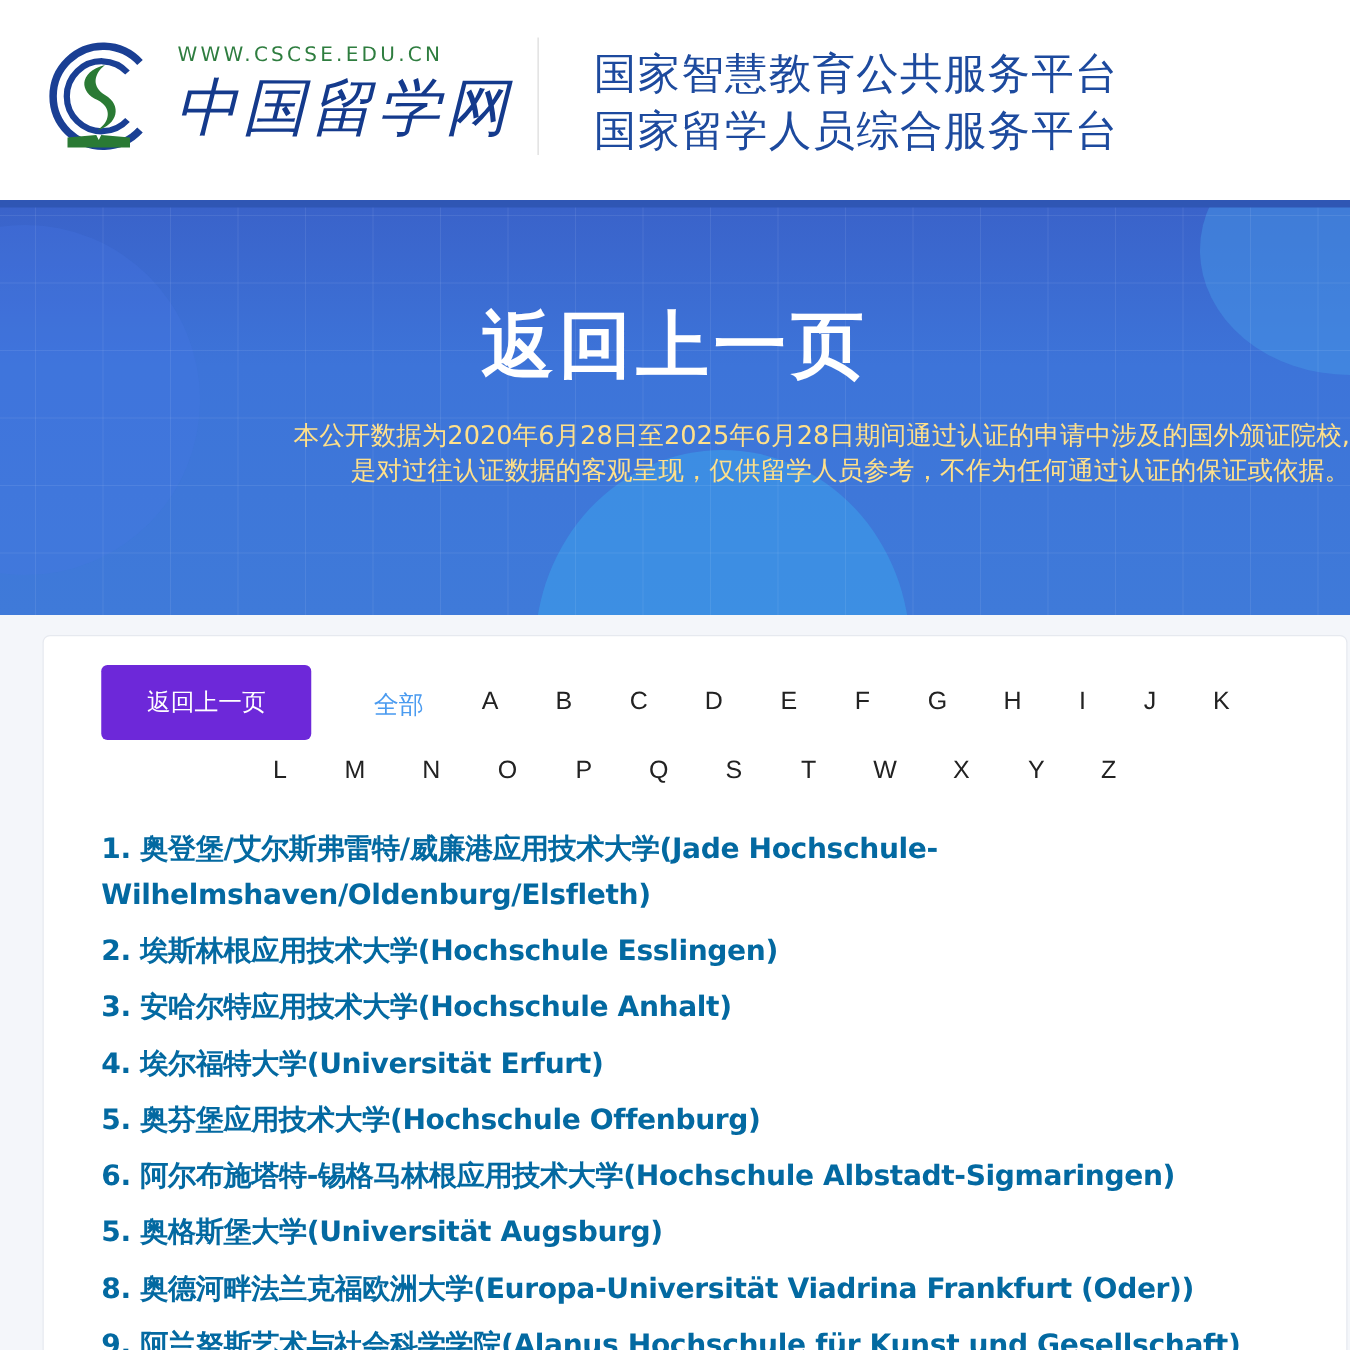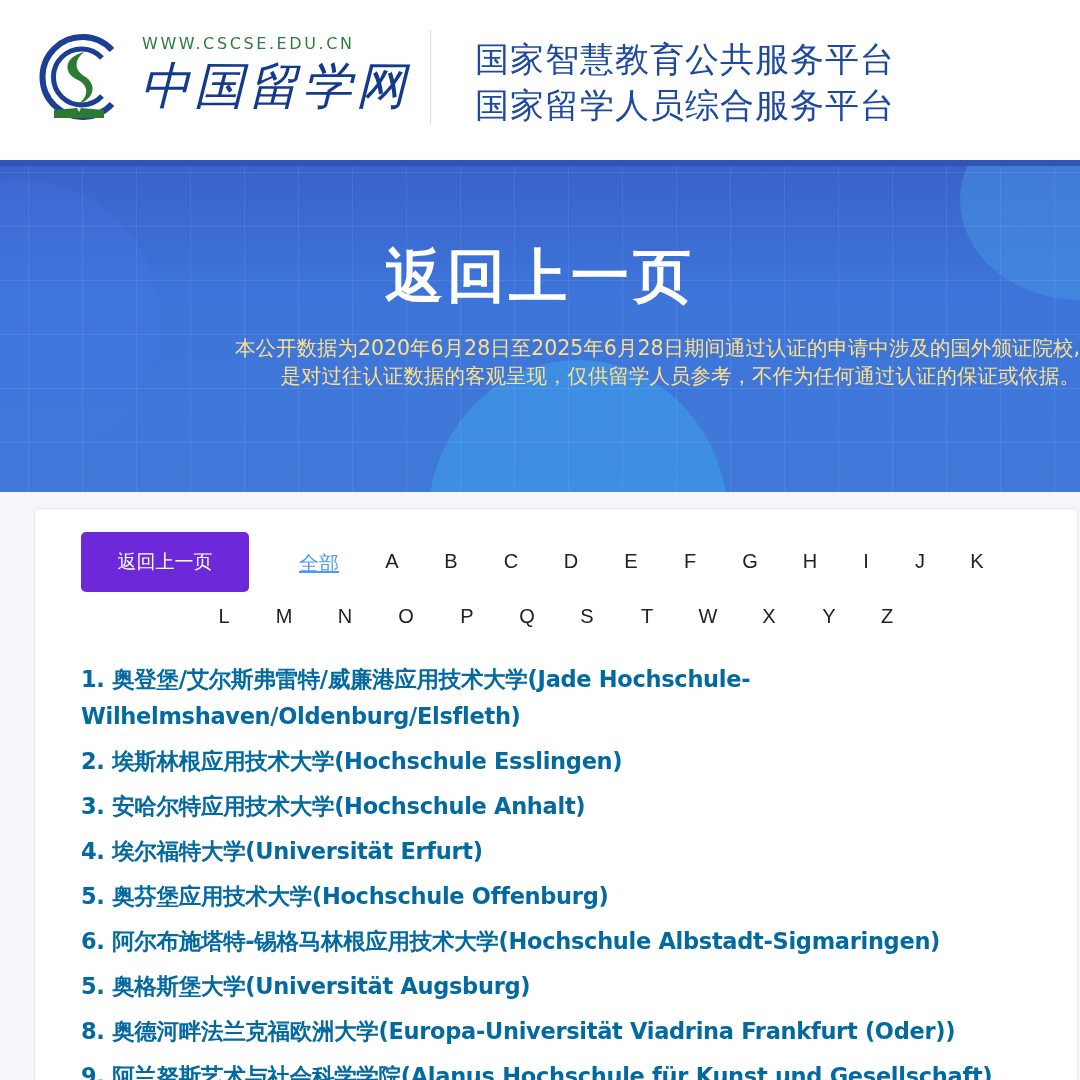--- a/index.html
+++ b/index.html
@@ -66,21 +66,21 @@
   <div class="banner-desc">
     <div>本公开数据为2020年6月28日至2025年6月28日期间通过认证的申请中涉及的国外颁证院校,</div>
     <div>是对过往认证数据的客观呈现，仅供留学人员参考，不作为任何通过认证的保证或依据。</div>
   </div>
 </div>
 
 <div class="card">
   <button class="back-button">返回上一页</button>
 
   <div id="letters-row-1">
-      <span class="letter active" style="left: 284px; top: 41px; text-decoration: underline;">全部</span>
+      <span class="letter active" style="left: 284px; top: 41px;">全部</span>
       <span class="letter" style="left: 357px; top: 41px;">A</span>
       <span class="letter" style="left: 416px; top: 41px;">B</span>
       <span class="letter" style="left: 476px; top: 41px;">C</span>
       <span class="letter" style="left: 536px; top: 41px;">D</span>
       <span class="letter" style="left: 596px; top: 41px;">E</span>
       <span class="letter" style="left: 655px; top: 41px;">F</span>
       <span class="letter" style="left: 715px; top: 41px;">G</span>
       <span class="letter" style="left: 775px; top: 41px;">H</span>
       <span class="letter" style="left: 831px; top: 41px;">I</span>
       <span class="letter" style="left: 885px; top: 41px;">J</span>

